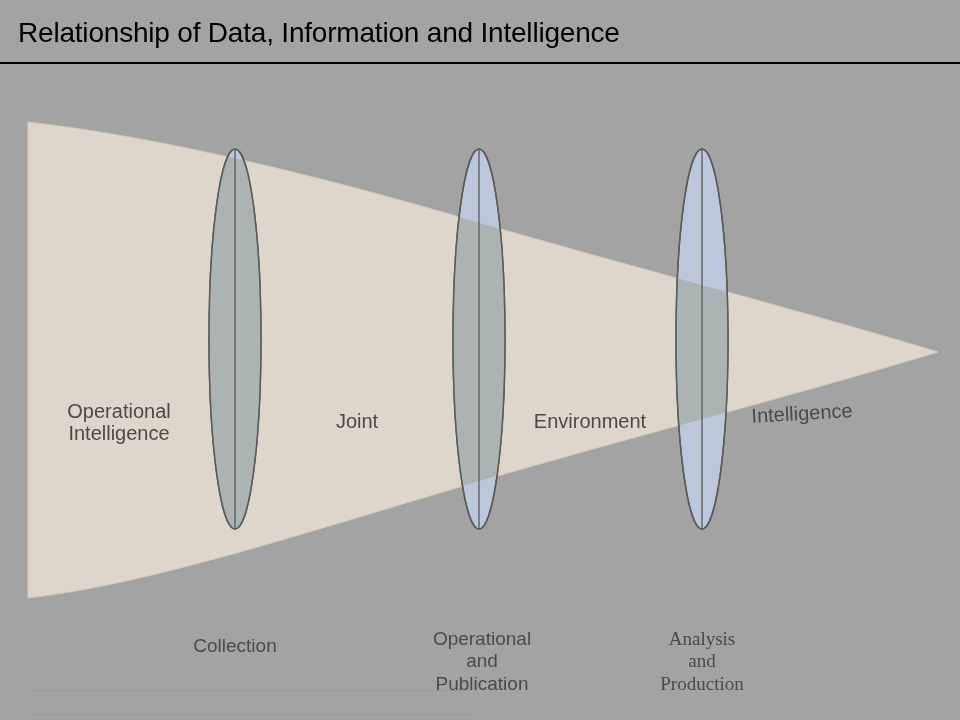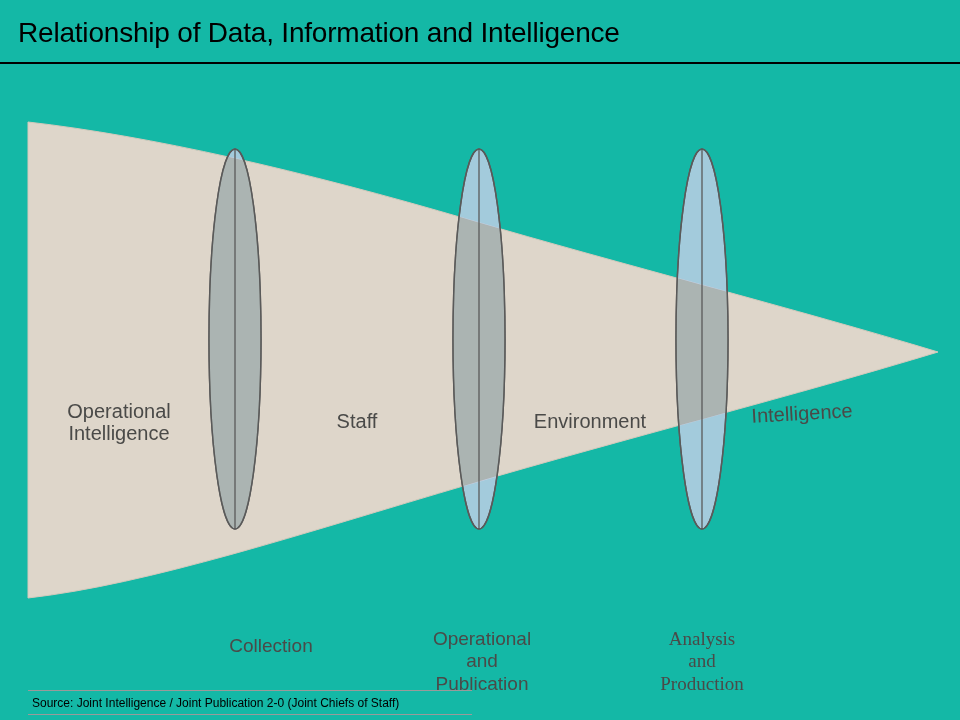--- a/index.html
+++ b/index.html
@@ -14,21 +14,21 @@
     font-family: "Liberation Sans", sans-serif;
     overflow: hidden;
     position: relative;
   }
 
   #slide {
     position: absolute;
     left: 0; top: 0;
     width: 960px;
     height: 720px;
-    background: #14b8a6;
+    background: #a3a3a3;
   }
 
   
   #title-bar {
     position: absolute;
     left: 0; top: 0;
     width: 960px;
     height: 64px;
   }
   #page-title {
@@ -105,21 +105,20 @@
   }
   #label-intelligence {
     left: 802px; top: 338px;
     transform: translateX(-50%) rotate(-3.2deg);
     transform-origin: center center;
   }
 
   #label-collection {
     left: 235px; top: 571px;
     transform: translateX(-50%);
-    margin-left: 36px;
   }
   #label-processing {
     left: 482px; top: 564px;
     transform: translateX(-50%);
   }
   #label-analysis {
     left: 702px; top: 564px;
     transform: translateX(-50%);
     font-family: Liberation Serif, serif;
   }
@@ -234,30 +233,29 @@
                    C 800,246 620,200 470,156
                    C 300,106 150,72 28,58 Z" fill="#9aa294" fill-opacity="0.62"></path>
         </g>
         <ellipse cx="702" cy="275" rx="26" ry="190" fill="none" stroke="#5a5a5a" stroke-width="1.4"></ellipse>
         <line x1="702" y1="85" x2="702" y2="465" stroke="#5a5a5a" stroke-width="1.3"></line>
       </g>
     </svg>
 
     <div class="stage-label two-line" id="label-operational-environment"><span>Operational</span><br><span>Intelligence</span></div>
 
-    <div class="stage-label" id="label-data">Staff</div>
+    <div class="stage-label" id="label-data">Joint</div>
 
     <div class="stage-label" id="label-information">Environment</div>
 
     <div class="stage-label" id="label-intelligence">Intelligence</div>
 
     <div class="process-label" id="label-collection"><span>Collection</span></div>
 
     <div class="process-label" id="label-processing"><span>Operational</span><br><span>and</span><br><span>Publication</span></div>
 
     <div class="process-label" id="label-analysis"><span>Analysis</span><br><span>and</span><br><span>Production</span></div>
   </div>
 
   <div id="source-rule"></div>
-  <div id="source-note">Source:  Joint Intelligence / Joint Publication 2-0  (Joint Chiefs of Staff)</div>
   <div id="source-underline"></div>
 
 </div>
 
 </body></html>

